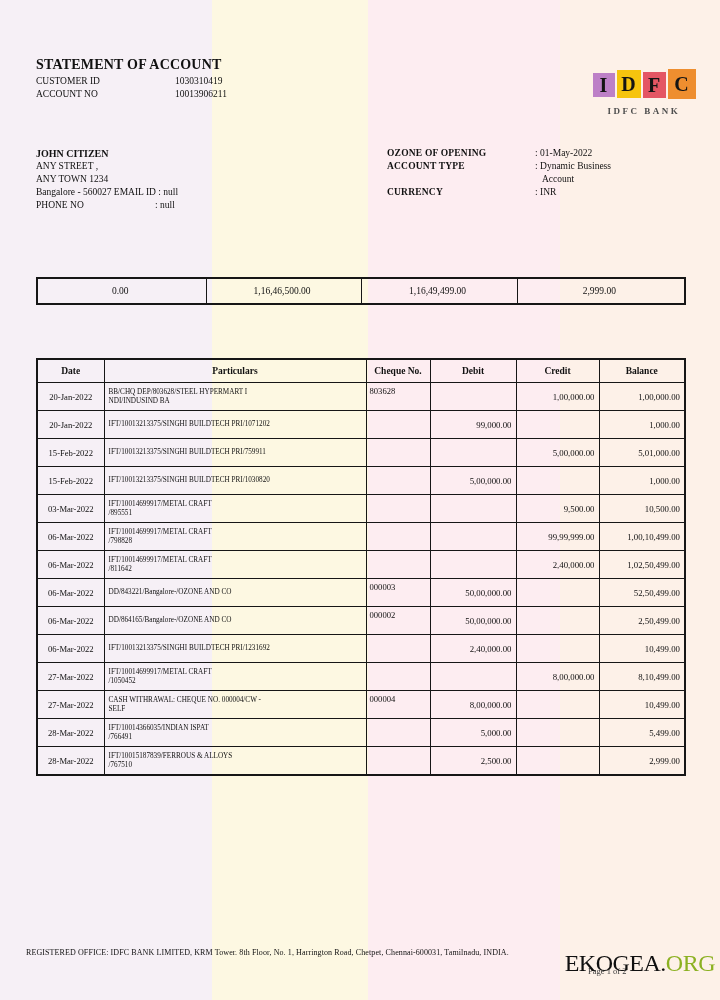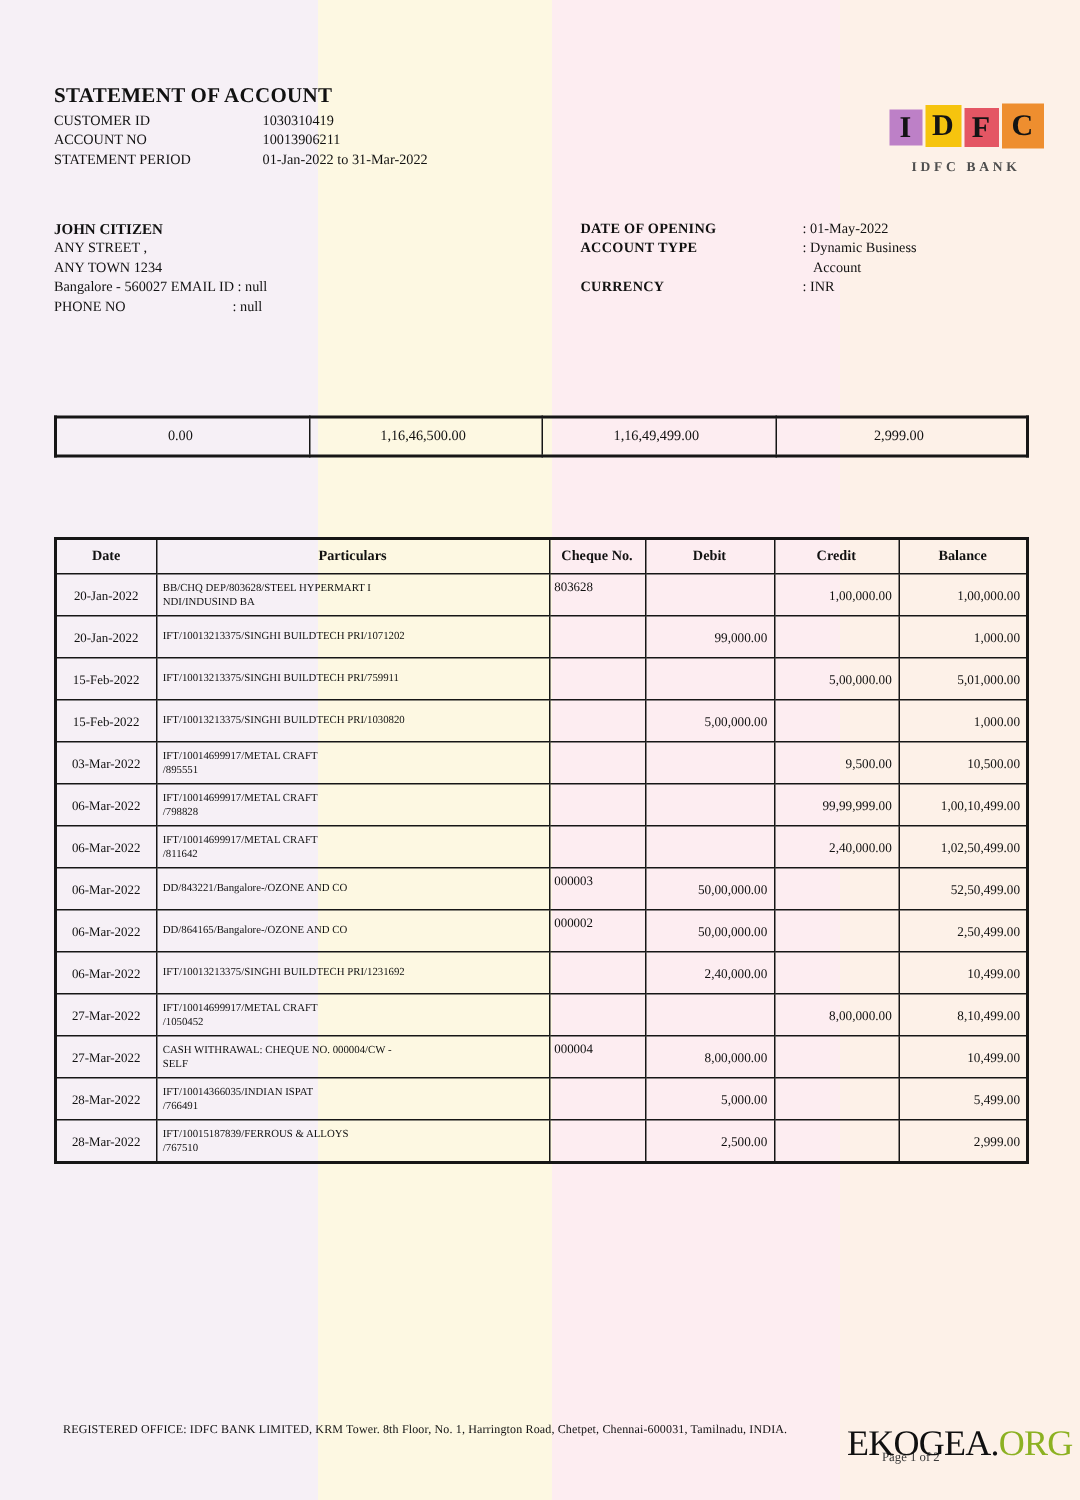--- a/index.html
+++ b/index.html
@@ -54,21 +54,21 @@
 
   .txns{position:absolute; left:36px; top:358px; width:648px; border:2px solid #161616;}
   .txns th{border:1.5px solid #161616; height:20px; font-size:9.5px; font-weight:bold; text-align:center;}
   .txns td{border:1.5px solid #161616; height:23px; overflow:hidden;}
   td.c-date{font-size:8.6px; text-align:center; vertical-align:middle;}
   td.c-part{font-size:7.2px; line-height:8.5px; padding:2px 3px 2px 4px; vertical-align:middle;}
   td.c-chq{font-size:8.6px; padding:3px 0 0 3px; vertical-align:top;}
   td.c-debit,td.c-credit,td.c-bal{font-size:8.8px; text-align:right; padding-right:4px; vertical-align:middle;}
 
   
-  .reg-office{position:absolute; left:26px; top:948px; font-size:8px; color:#101010; letter-spacing:.1px;margin-left:16px;}
+  .reg-office{position:absolute; left:26px; top:948px; font-size:8px; color:#101010; letter-spacing:.1px;}
   .page-info{position:absolute; left:588px; top:966px; font-size:8.5px; color:#3a3a3a; z-index:1;}
   .watermark{position:absolute; right:5px; top:950px; font-size:24px; letter-spacing:-.5px; z-index:2;
              color:#101010; font-weight:normal;}
   .watermark .org{font-weight:normal;}
 </style>
 </head>
 <body>
 
 <div class="page">
   <div>
@@ -82,24 +82,20 @@
 
     <div class="title">STATEMENT OF ACCOUNT</div>
     <div class="hdr-fields">
       <div class="hdr-row">
         <span class="lbl">CUSTOMER ID</span>
         <span class="val">1030310419</span>
       </div>
       <div class="hdr-row">
         <span class="lbl">ACCOUNT NO</span>
         <span class="val">10013906211</span>
-      </div>
-      <div class="hdr-row">
-        <span class="lbl">STATEMENT PERIOD</span>
-        <span class="val">01-Jan-2022 to 31-Mar-2022</span>
       </div>
     </div>
 
     <div class="logo">
       <div class="tiles">
           <div class="tile" style="background: rgb(189, 128, 199);">I</div>
           <div class="tile" style="background: rgb(246, 196, 14);">D</div>
           <div class="tile" style="background: rgb(228, 86, 100);">F</div>
           <div class="tile" style="background: rgb(238, 142, 47);">C</div>
         </div>
@@ -112,21 +108,21 @@
       <div>ANY TOWN 1234</div>
       <div>Bangalore - 560027 EMAIL ID : null</div>
       <div class="phone-row">
         <span class="lbl">PHONE NO</span>
         <span>: null</span>
       </div>
     </div>
 
     <div class="acct-info">
       <div class="acct-row">
-        <span class="lbl">DATE OF OPENING</span>
+        <span class="lbl">OZONE OF OPENING</span>
         <span class="val">: 01-May-2022</span>
       </div>
       <div class="acct-row">
         <span class="lbl">ACCOUNT TYPE</span>
         <span class="val"><span>: Dynamic Business</span><span class="wrap2">Account</span></span>
       </div>
       <div class="acct-row">
         <span class="lbl">CURRENCY</span>
         <span class="val">: INR</span>
       </div>

